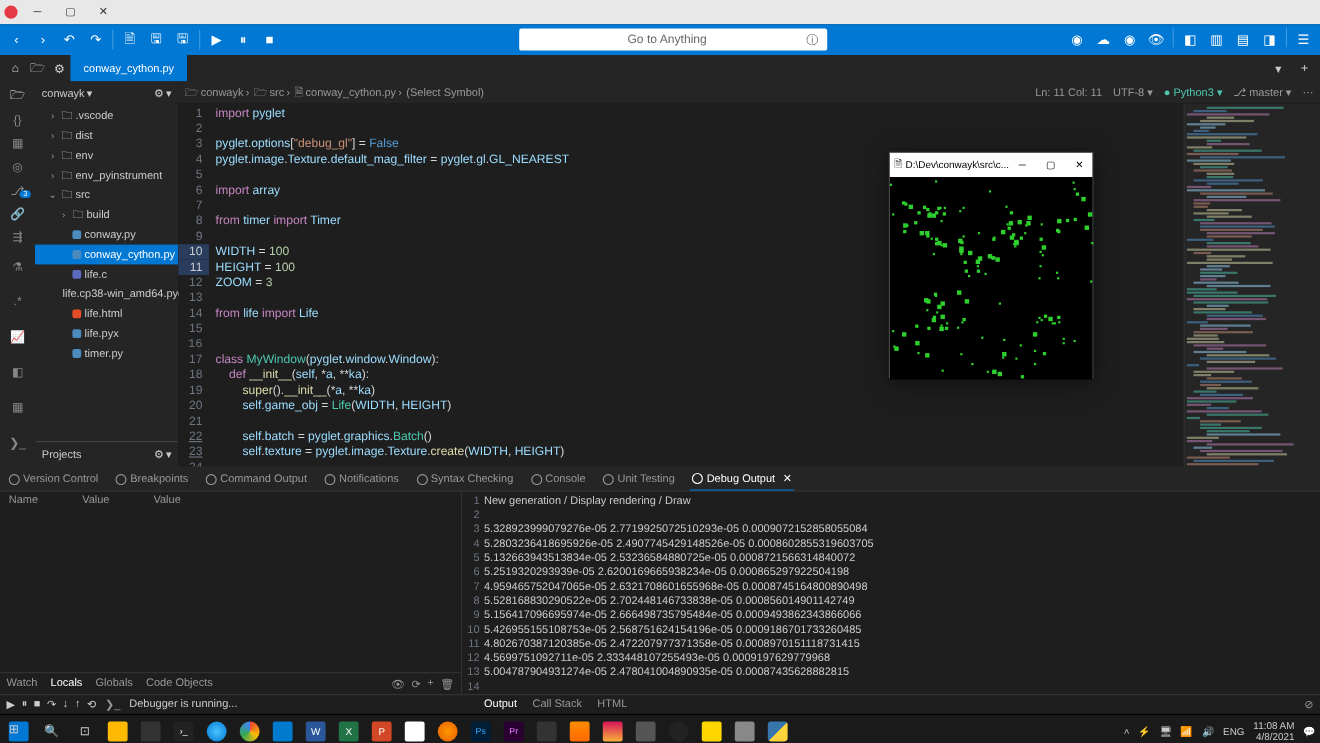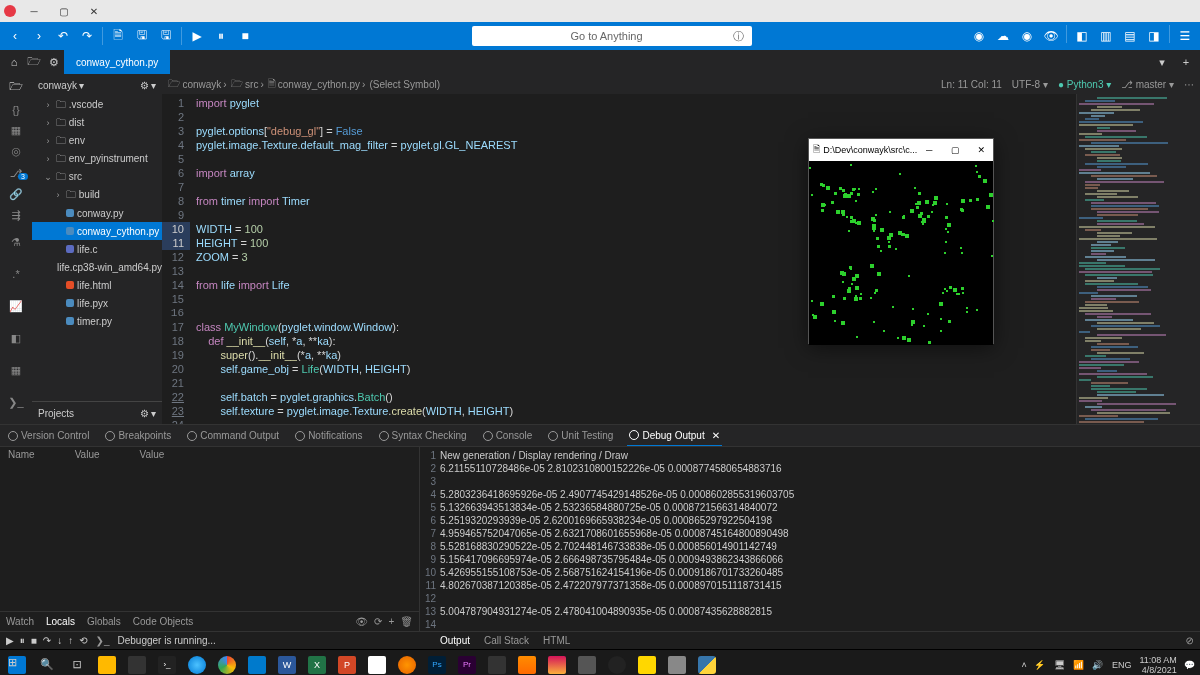--- a/index.html
+++ b/index.html
@@ -469,24 +469,24 @@
       </div>
     </div>
     <div class="panel-right">
       <div id="output">
           <div class="output-line">
             <span class="output-ln">1</span>
             <span>New generation / Display rendering / Draw</span>
           </div>
           <div class="output-line">
             <span class="output-ln">2</span>
-            <span>6.21155110728486e-05 2.8102310800152226e-05 0.0008774580654883716</span>
           </div>
           <div class="output-line">
             <span class="output-ln">3</span>
+            <span>5.328923999079276e-05 2.7719925072510293e-05 0.0009072152858055084</span>
           </div>
           <div class="output-line">
             <span class="output-ln">4</span>
             <span>5.2803236418695926e-05 2.4907745429148526e-05 0.0008602855319603705</span>
           </div>
           <div class="output-line">
             <span class="output-ln">5</span>
             <span>5.132663943513834e-05 2.53236584880725e-05 0.0008721566314840072</span>
           </div>
           <div class="output-line">
@@ -508,20 +508,21 @@
           <div class="output-line">
             <span class="output-ln">10</span>
             <span>5.426955155108753e-05 2.568751624154196e-05 0.0009186701733260485</span>
           </div>
           <div class="output-line">
             <span class="output-ln">11</span>
             <span>4.802670387120385e-05 2.472207977371358e-05 0.0008970151118731415</span>
           </div>
           <div class="output-line">
             <span class="output-ln">12</span>
+            <span>4.5699751092711e-05 2.333448107255493e-05 0.0009197629779968</span>
           </div>
           <div class="output-line">
             <span class="output-ln">13</span>
             <span>5.004787904931274e-05 2.478041004890935e-05 0.00087435628882815</span>
           </div>
           <div class="output-line">
             <span class="output-ln">14</span>
             <span></span>
           </div>
         </div>

